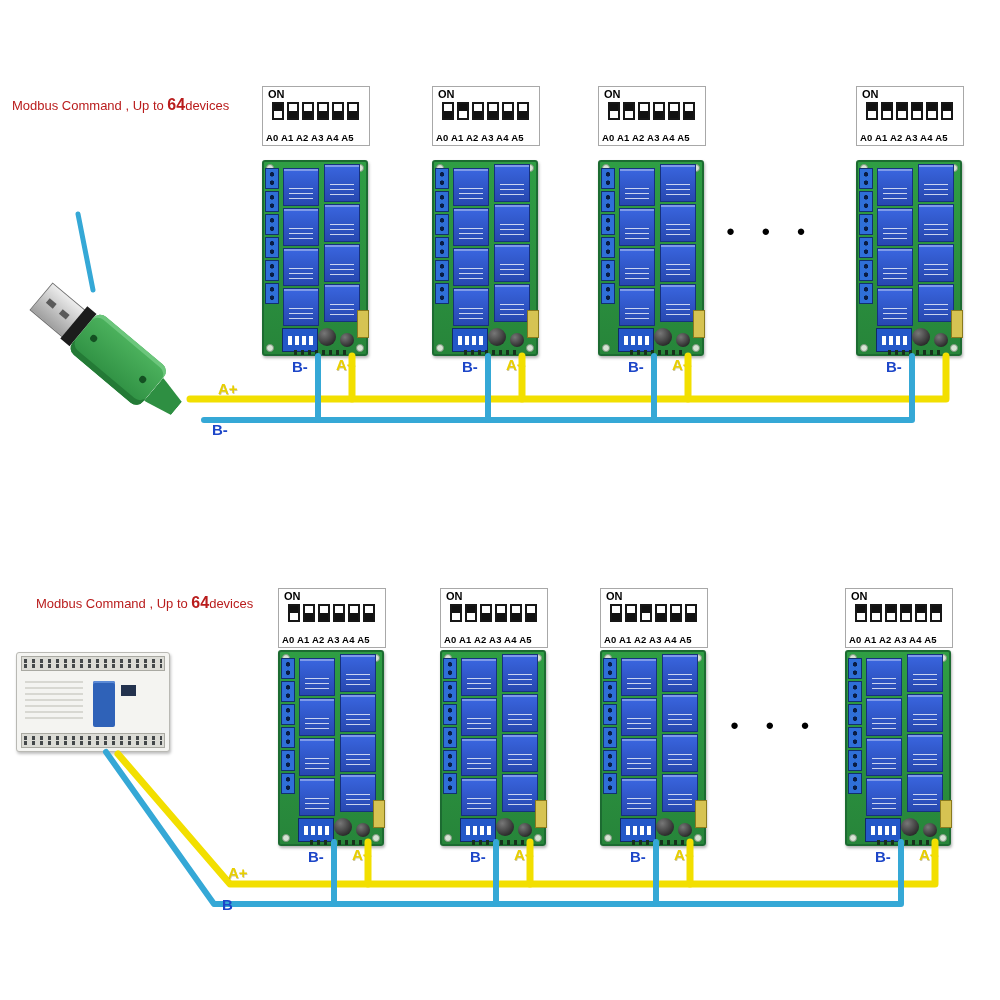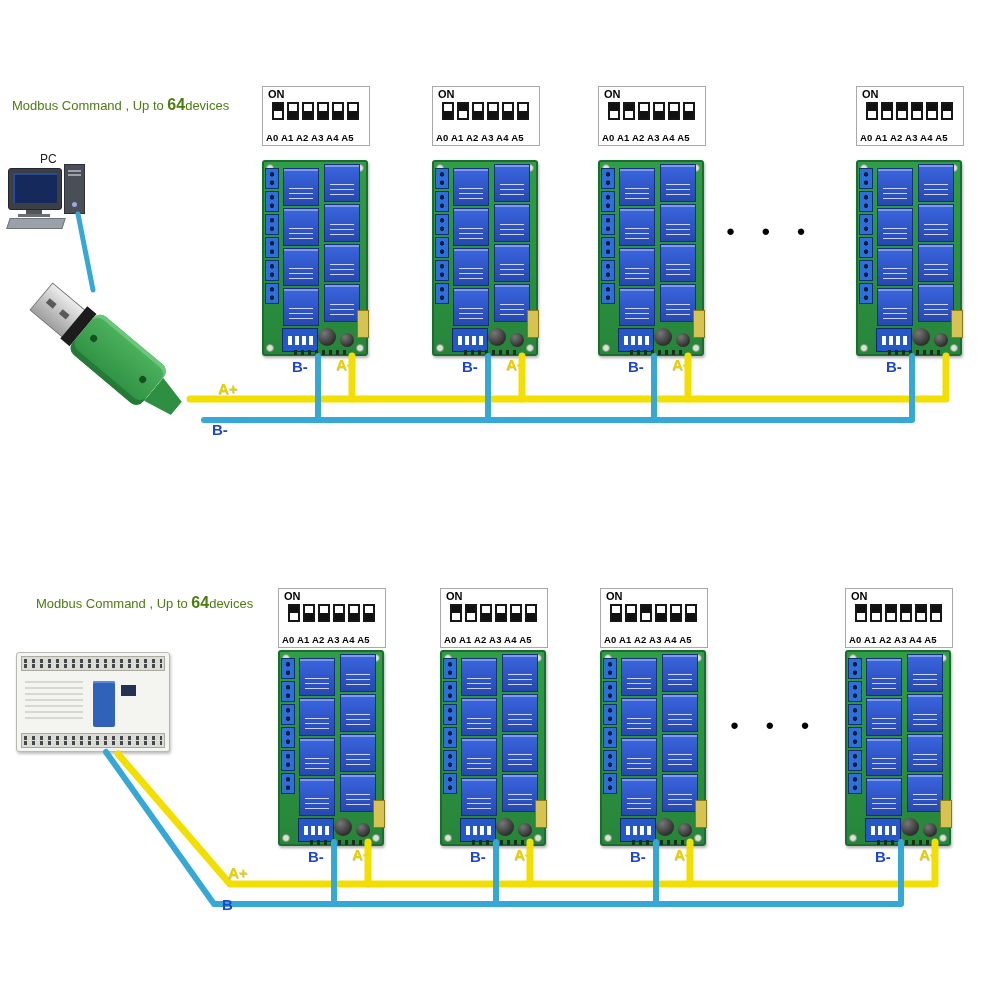--- a/index.html
+++ b/index.html
@@ -1,20 +1,20 @@
 <!DOCTYPE html>
 <html style="--wire-a: #f2df00; --wire-b: #35a8d6; --pcb-green: #2f9e44; --relay-blue: #2748b0; --label-a: #e8cf00; --label-b: #1d46c8;"><head>
 <meta charset="utf-8">
 <style>
   html,body{margin:0;padding:0;background:#fff;}
   .canvas{position:relative;width:1000px;height:1000px;background:#fff;overflow:hidden;
           font-family:"Liberation Sans","DejaVu Sans",sans-serif;color:#000;}
 
   
-  .title{position:absolute;font-size:13px;color:#4d7c0f;white-space:nowrap;z-index:2;}
+  .title{position:absolute;font-size:13px;color:#b91c1c;white-space:nowrap;z-index:2;}
   .title .big{font-size:16px;font-weight:600;}
   .t-top{left:12px;top:96px;}
   .t-bottom{left:36px;top:594px;}
 
   
   .pc-group{position:absolute;left:8px;top:152px;width:100px;height:110px;z-index:2;}
   .pc-label{position:absolute;left:32px;top:0;font-size:12px;color:#222;}
   .monitor{position:absolute;left:0;top:16px;width:52px;height:40px;background:#3b3f46;border-radius:3px;border:1px solid #23262b;}
   .screen{position:absolute;left:4px;top:4px;right:4px;bottom:6px;background:#16295c;box-shadow:inset 2px 2px 0 #2a4a9a;}
   .stand{position:absolute;left:18px;top:58px;width:16px;height:4px;background:#555;}
@@ -115,30 +115,20 @@
 </style>
 </head>
 <body>
 
 <div class="canvas">
 
   <div class="title t-top">
     <span>Modbus Command , Up to </span><span class="big">64</span><span>devices</span>
   </div>
 
-  <div class="pc-group">
-    <div class="pc-label">PC</div>
-    <div class="monitor">
-      <div class="screen"></div>
-    </div>
-    <div class="stand"></div>
-    <div class="base"></div>
-    <div class="tower"></div>
-    <div class="keyboard"></div>
-  </div>
 
   <div class="adapter">
     <div class="plug">
       <div class="hole h1"></div>
       <div class="hole h2"></div>
     </div>
     <div class="collar"></div>
     <div class="a-body">
       <div class="screw s1"></div>
       <div class="screw s2"></div>

